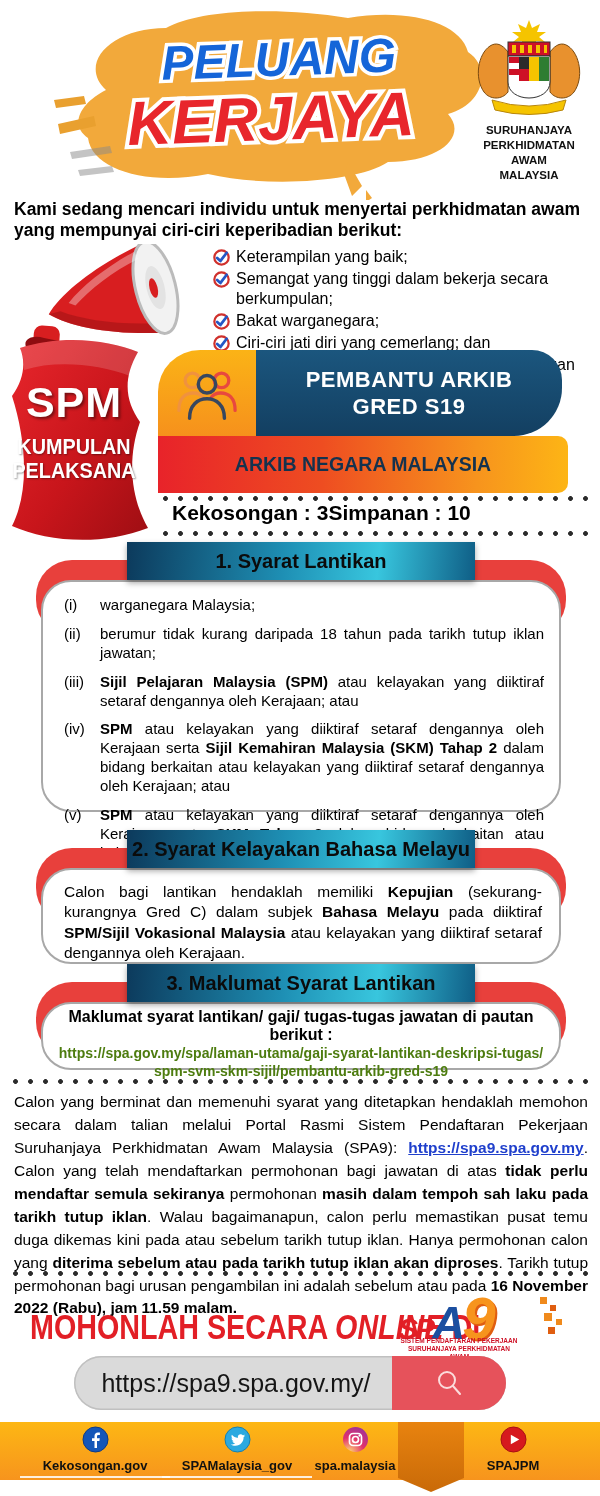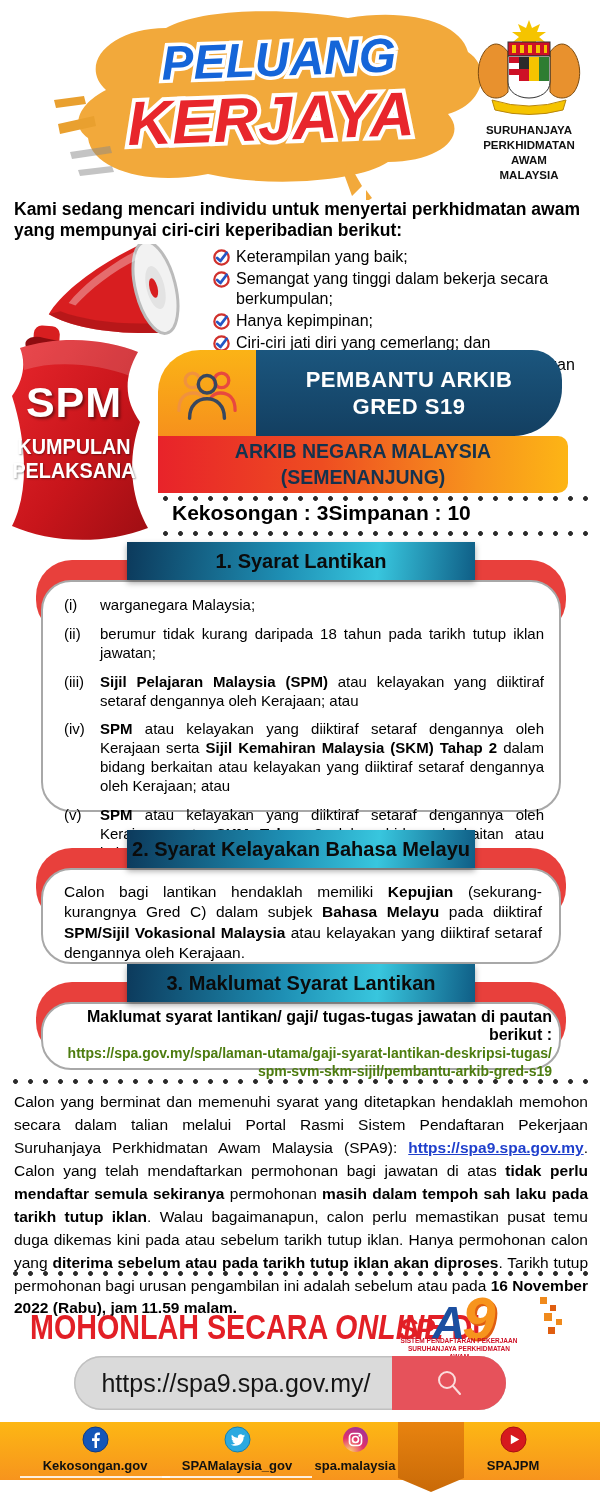--- a/index.html
+++ b/index.html
@@ -55,21 +55,21 @@
             border:2px solid #A8A8A8;border-radius:30px;}
   .sec-banner{position:absolute;top:-18px;left:50%;transform:translateX(-50%);width:348px;height:38px;
             background:linear-gradient(95deg,#0C3A5C 0%,#1E8FB4 45%,#38C6DE 72%,#0F5E86 100%);
             display:flex;align-items:center;justify-content:center;
             font-size:20px;font-weight:800;color:#0b0b0b;box-shadow:0 3px 6px rgba(0,0,0,.35);}
   .sec1-content{position:absolute;left:28px;right:22px;top:36px;font-size:15px;line-height:1.26;text-align:justify;}
   .req-item{display:flex;margin-bottom:10px;}
   .req-num{width:36px;flex-shrink:0;}
   .req-txt{flex:1;}
   .sec2-content{position:absolute;left:28px;right:24px;top:34px;font-size:15.5px;line-height:1.32;text-align:justify;}
-  .sec3-content{position:absolute;left:14px;right:14px;top:26px;text-align:right;}
+  .sec3-content{position:absolute;left:14px;right:14px;top:26px;text-align:center;}
   .sec3-note{font-size:16px;font-weight:800;}
   .sec3-link{font-size:14px;font-weight:800;color:#4d7c0f;line-height:1.3;}
   .b{font-weight:800;}
   .link{color:#1F3FCC;font-weight:800;text-decoration:underline;}
 
   
   .dot3{position:absolute;left:8px;top:1078px;width:584px;}
   .closing-para{position:absolute;left:14px;top:1091px;width:574px;
                 font-size:15.5px;line-height:1.48;text-align:justify;}
   .dot4{position:absolute;left:8px;top:1270px;width:584px;}
@@ -186,21 +186,21 @@
           <circle cx="11" cy="11" r="8.3" fill="none" stroke="#D0312D" stroke-width="2.6"></circle>
           <path d="M6,11.5 L9.8,15 L17,5.5" stroke="#2457C5" stroke-width="3.2" fill="none" stroke-linecap="round" stroke-linejoin="round"></path>
         </svg>
       <span>Semangat yang tinggi dalam bekerja secara berkumpulan;</span>
     </div>
     <div class="bullet-row">
       <svg width="19" height="19" viewBox="0 0 22 22">
           <circle cx="11" cy="11" r="8.3" fill="none" stroke="#D0312D" stroke-width="2.6"></circle>
           <path d="M6,11.5 L9.8,15 L17,5.5" stroke="#2457C5" stroke-width="3.2" fill="none" stroke-linecap="round" stroke-linejoin="round"></path>
         </svg>
-      <span>Hanya kepimpinan;</span>
+      <span>Bakat warganegara;</span>
     </div>
     <div class="bullet-row">
       <svg width="19" height="19" viewBox="0 0 22 22">
           <circle cx="11" cy="11" r="8.3" fill="none" stroke="#D0312D" stroke-width="2.6"></circle>
           <path d="M6,11.5 L9.8,15 L17,5.5" stroke="#2457C5" stroke-width="3.2" fill="none" stroke-linecap="round" stroke-linejoin="round"></path>
         </svg>
       <span>Ciri-ciri jati diri yang cemerlang; dan</span>
     </div>
     <div class="bullet-row">
       <svg width="19" height="19" viewBox="0 0 22 22">
@@ -243,21 +243,20 @@
       <circle cx="32" cy="19" r="9" stroke="#37475F" stroke-width="3.6"></circle>
       <path d="M14,54 C14,41 22,34 32,34 C42,34 50,41 50,54" stroke="#37475F" stroke-width="3.6"></path>
     </svg>
   </div>
   <div class="job-title-banner">
     <div>PEMBANTU ARKIB</div>
     <div>GRED S19</div>
   </div>
   <div class="agency-banner">
     <div>ARKIB NEGARA MALAYSIA</div>
-    <div>(SEMENANJUNG)</div>
   </div>
 
   <div class="dotted dot1"></div>
   <div class="counts">
     <span>Kekosongan : 3</span>
     <span>Simpanan : 10</span>
   </div>
   <div class="dotted dot2"></div>
 
   <div class="section sec1">

